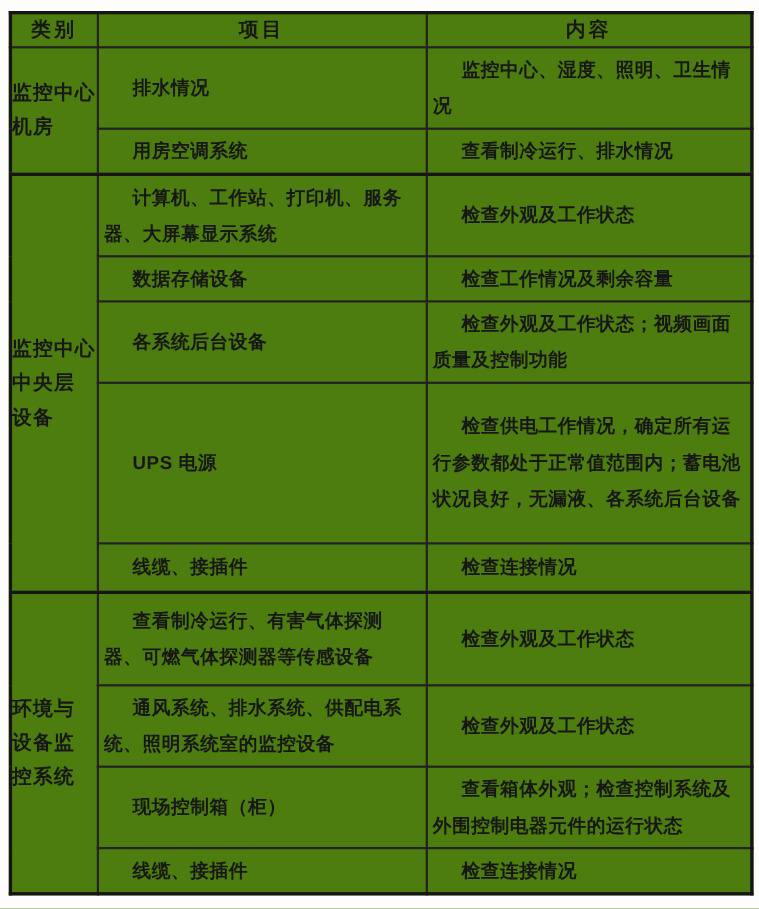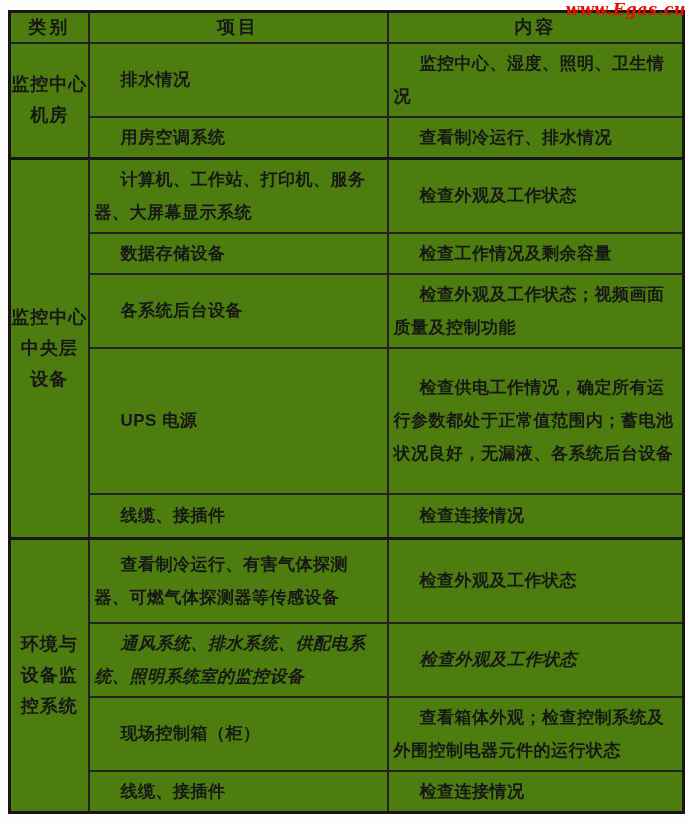--- a/index.html
+++ b/index.html
@@ -40,21 +40,21 @@
     vertical-align:middle;
     padding:0;
   }
   th {
     height:31px;
     font-size:18px;
     letter-spacing:3px;
     text-align:center;
   }
   td.category {
-    text-align:center;
+    text-align:left;
     font-size:18px;
     letter-spacing:1px;
   }
   td.category .catline { line-height:31px; }
 
   p.cellp {
     margin:0;
     padding:3px 8px 3px 5px;
     font-size:17px;
     line-height:33px;
@@ -62,21 +62,20 @@
     text-indent:26px;
     word-break:break-all;
   }
   tr.group-start td { border-top:3px solid #161616; }
 </style>
 </head>
 <body>
 
 <div class="page">
 
-  <div class="watermark">www.Egas.cu</div>
 
   <table class="insp">
     <colgroup>
         <col class="c1">
         <col class="c2">
         <col class="c3">
       </colgroup>
 
     <tbody>
         <tr>
@@ -158,21 +157,21 @@
         <div class="catline">设备监</div>
         <div class="catline">控系统</div>
       </td>
       <td>
             <p class="cellp">查看制冷运行、有害气体探测器、可燃气体探测器等传感设备</p>
           </td>
       <td>
             <p class="cellp">检查外观及工作状态</p>
           </td>
     </tr>
-    <tr style="height:73px;font-style:italic;">
+    <tr style="height:73px;">
       <td>
             <p class="cellp">通风系统、排水系统、供配电系统、照明系统室的监控设备</p>
           </td>
       <td>
             <p class="cellp">检查外观及工作状态</p>
           </td>
     </tr>
     <tr style="height:73px;">
       <td>
             <p class="cellp">现场控制箱（柜）</p>

